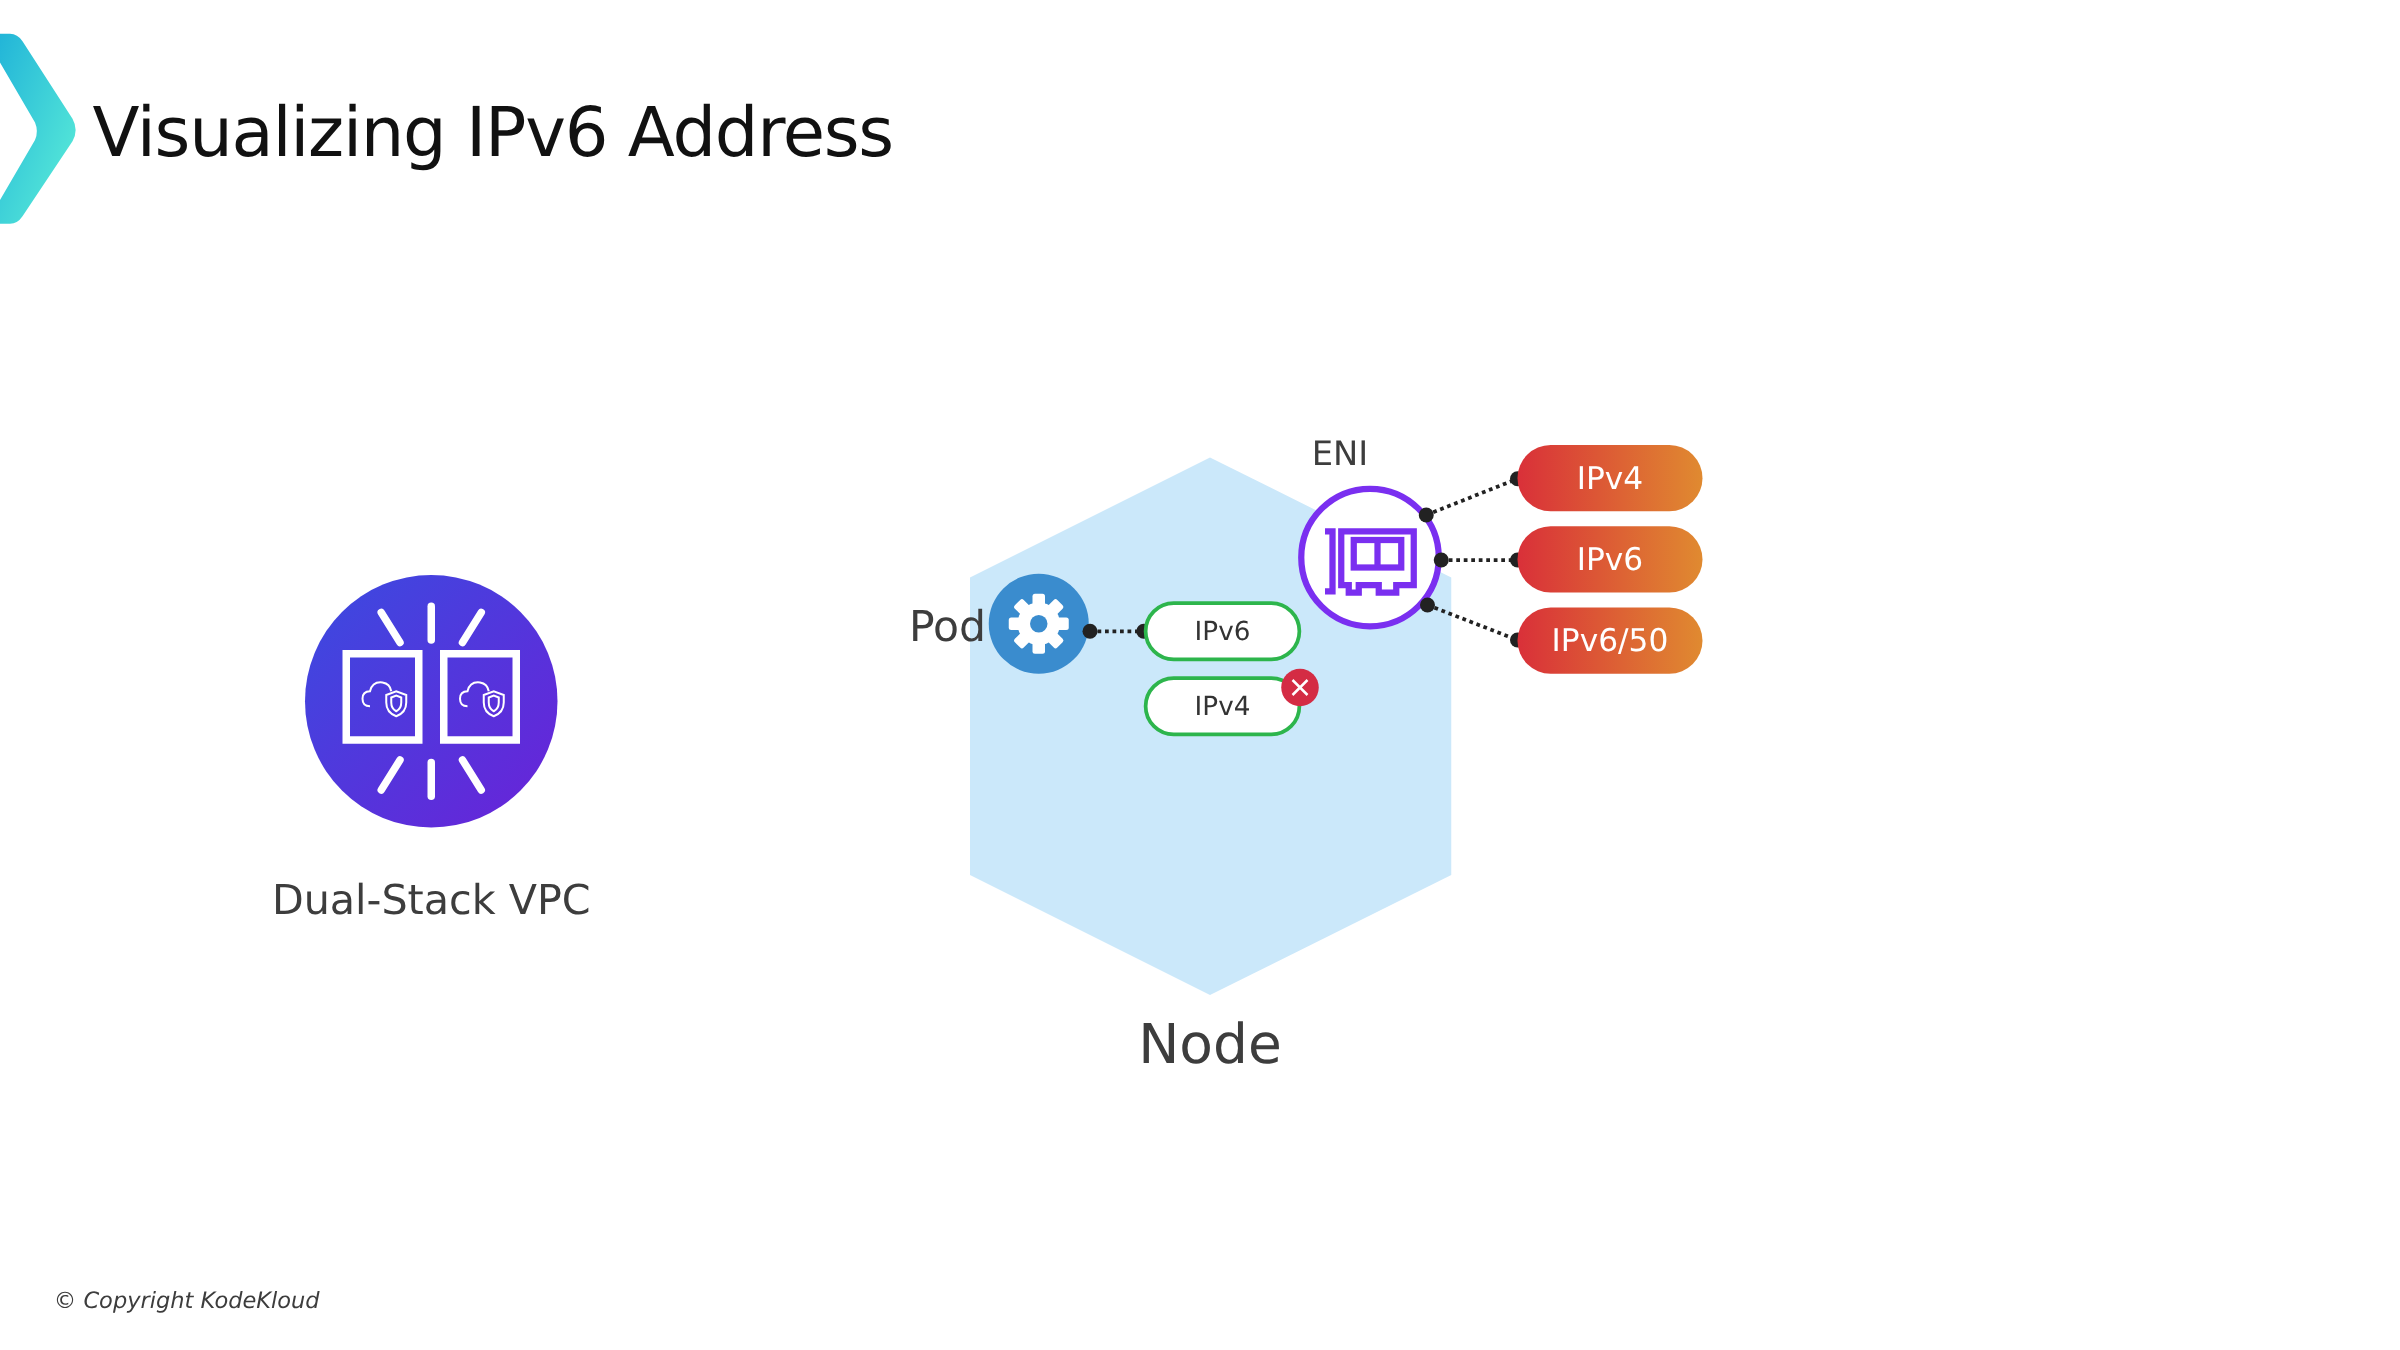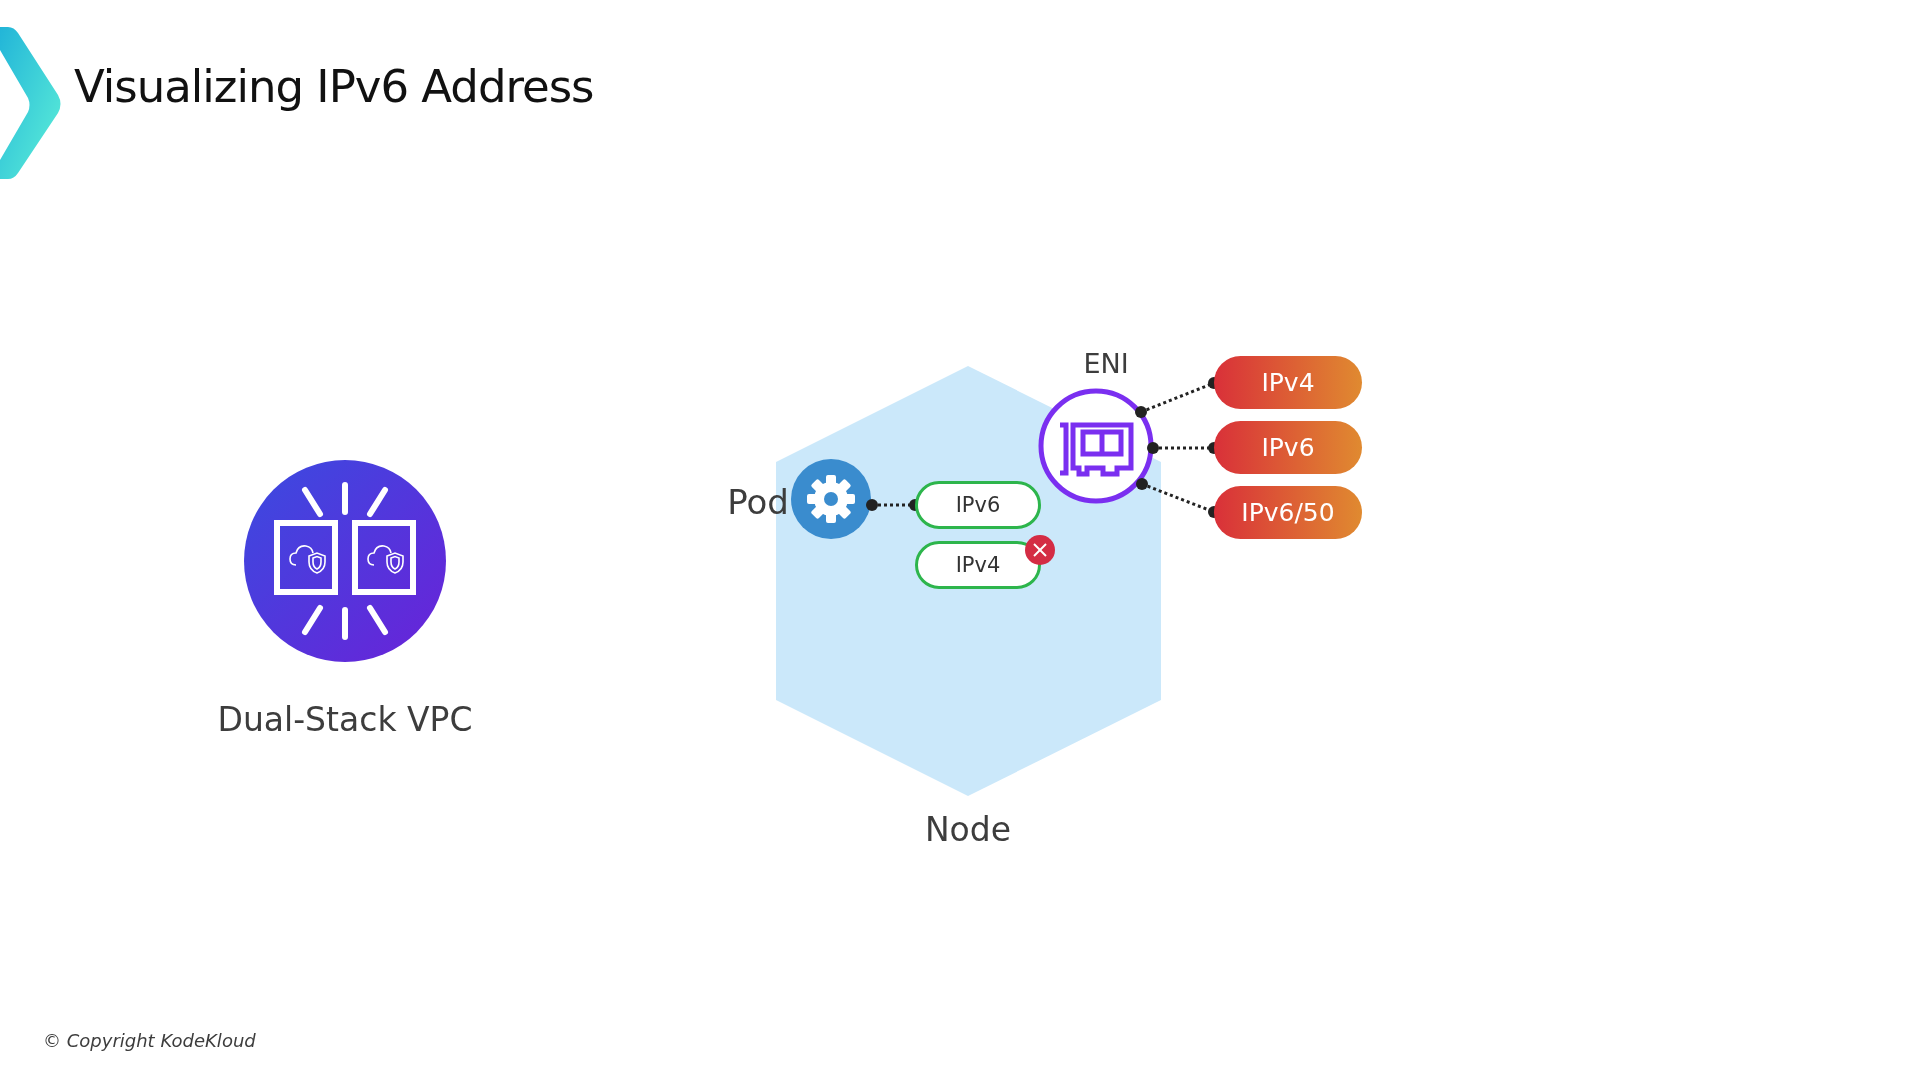--- a/index.html
+++ b/index.html
@@ -2,28 +2,28 @@
 <html><head>
 <meta charset="utf-8">
 <style>
   html, body { margin: 0; padding: 0; }
   body {
     width: 1920px; height: 1080px; background: #ffffff; position: relative; overflow: hidden;
     font-family: "DejaVu Sans", "Liberation Sans", sans-serif;
   }
   #diagram { position: absolute; left: 0; top: 0; width: 1920px; height: 1080px; }
   .title {
-    position: absolute; left: 74px; top: 60px; font-size: 45px; color: #111111;
+    position: absolute; left: 74px; top: 74px; font-size: 55px; color: #111111;
     font-family: "DejaVu Sans", sans-serif; letter-spacing: -1px; white-space: nowrap;
   }
   .label { position: absolute; color: #3d3d3d; white-space: nowrap; transform: translateX(-50%); }
   .lbl-vpc { left: 345px; top: 700px; font-size: 33px; }
   .lbl-pod { left: 758px; top: 482px; font-size: 34px; }
-  .lbl-node { left: 968px; top: 810px; font-size: 33px; }
-  .lbl-eni { left: 1106px; top: 348px; font-size: 27px; }
+  .lbl-node { left: 968px; top: 810px; font-size: 44px; }
+  .lbl-eni { left: 1072px; top: 348px; font-size: 27px; }
   .pill-green {
     position: absolute; box-sizing: border-box; width: 126px; height: 48px; border: 3px solid #2db54c;
     border-radius: 24px; background: #ffffff; color: #333333; font-size: 21px;
     display: flex; align-items: center; justify-content: center;
   }
   .pill-orange {
     position: absolute; width: 148px; height: 53px; border-radius: 27px;
     background: linear-gradient(90deg, #d93039 0%, #e08a30 100%);
     color: #ffffff; font-size: 25px; display: flex; align-items: center; justify-content: center;
   }

